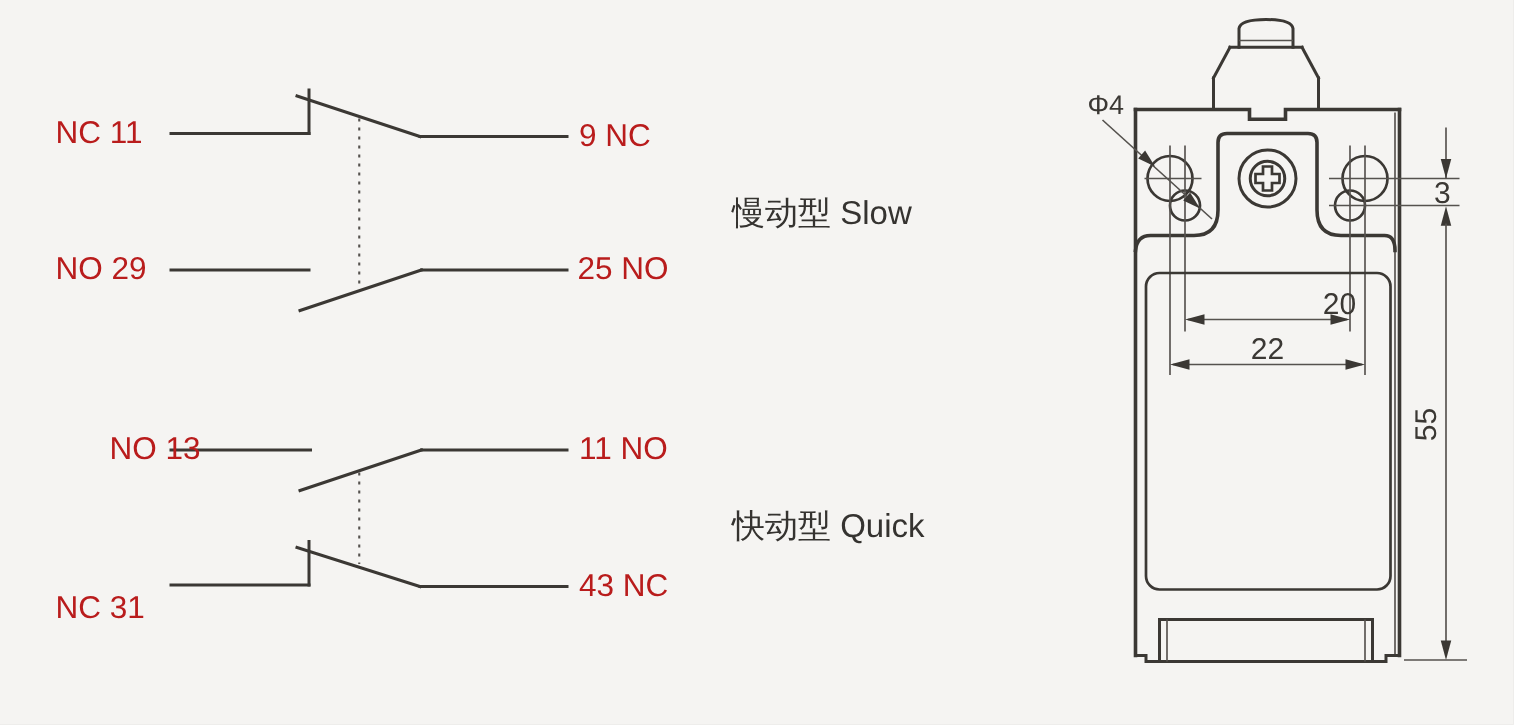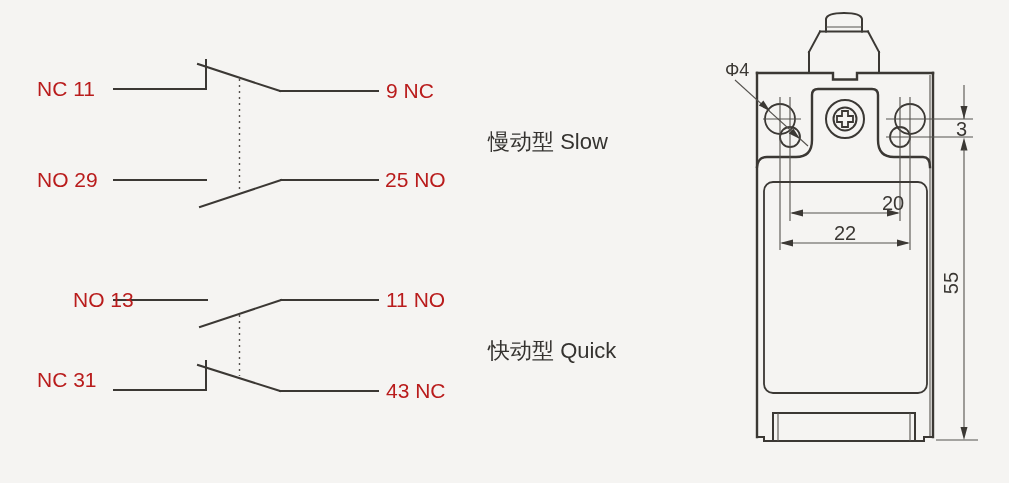--- a/index.html
+++ b/index.html
@@ -56,21 +56,21 @@
       <line class="thick" x1="280" y1="391" x2="378" y2="391"></line>
     </g>
   </svg>
 
   <div class="lbl" style="left:37px;top:78px;">NC 11</div>
   <div class="lbl" style="left:386px;top:80px;">9 NC</div>
   <div class="lbl" style="left:37px;top:169px;">NO 29</div>
   <div class="lbl" style="left:385px;top:169px;">25 NO</div>
   <div class="lbl" style="left:37px;top:289px;margin-left:36px;">NO 13</div>
   <div class="lbl" style="left:386px;top:289px;">11 NO</div>
-  <div class="lbl" style="left:37px;top:369px;text-align:center;">NC 31</div>
+  <div class="lbl" style="left:37px;top:395px;text-align:center;">NC 31</div>
   <div class="lbl" style="left:386px;top:380px;">43 NC</div>
 
   <div class="type-lbl" style="left:488px;top:130px;">
     <span>慢动型</span>
     <span>Slow</span>
   </div>
   <div class="type-lbl" style="left:488px;top:339px;">
     <span>快动型</span>
     <span>Quick</span>
   </div>

